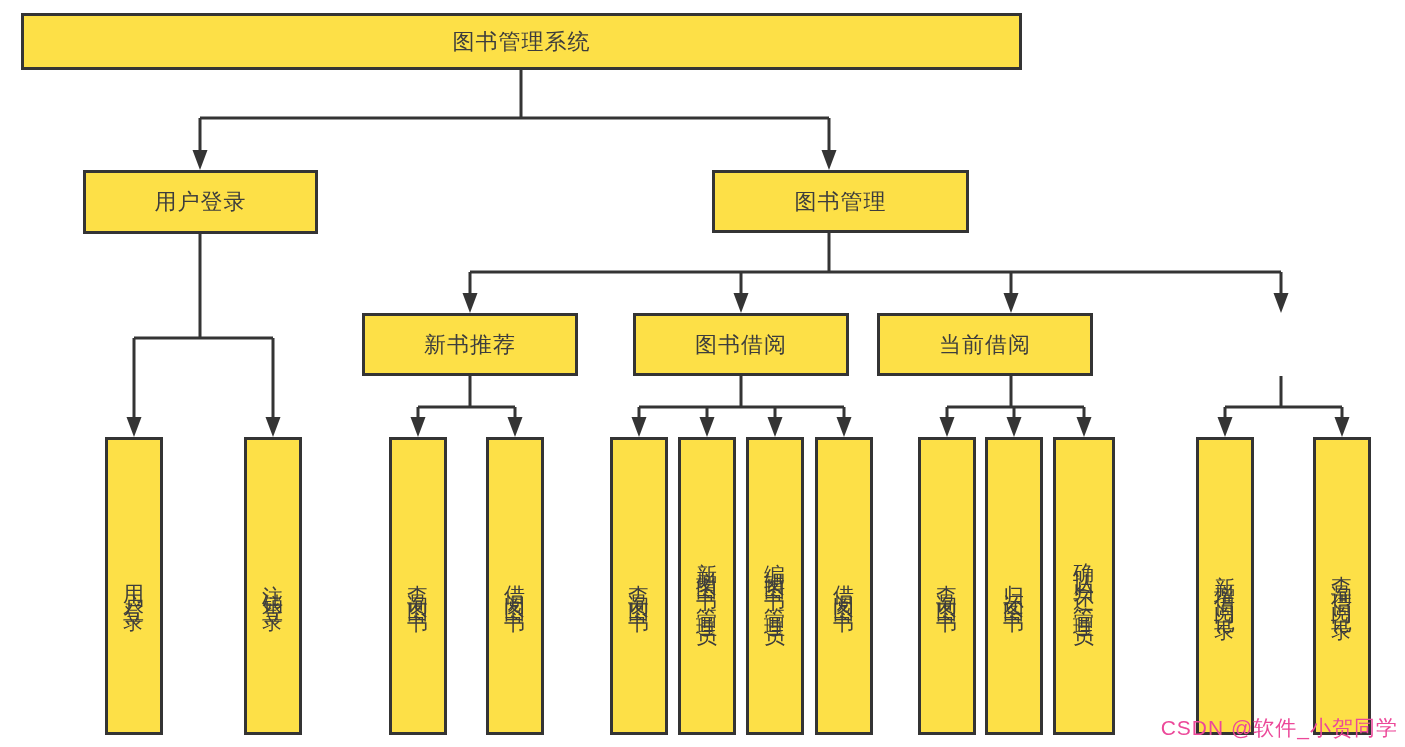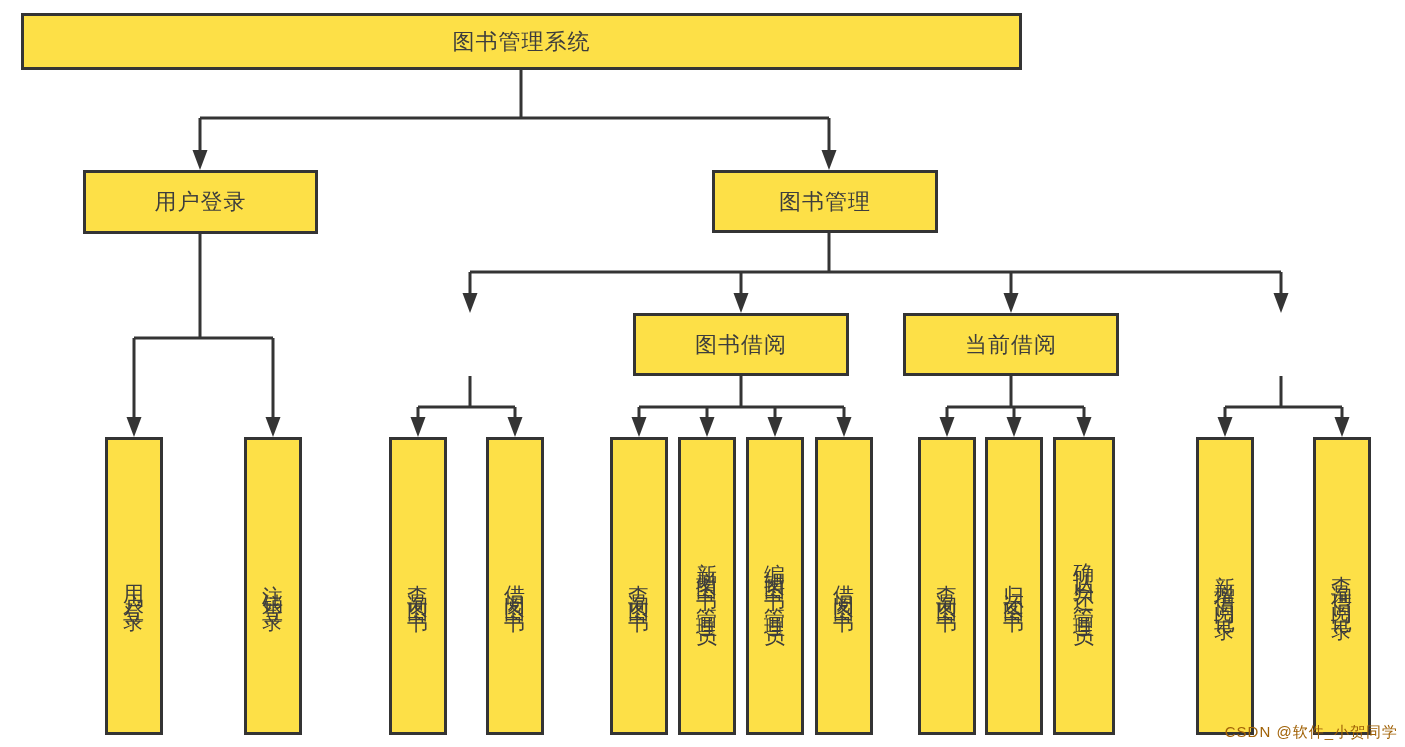--- a/index.html
+++ b/index.html
@@ -34,48 +34,48 @@
     writing-mode: vertical-rl;
     text-orientation: mixed;
     font-size: 21px;
     letter-spacing: 9px;
     padding: 4px 0;
   }
   
   .n-root  { left: 21px;   top: 13px;  width: 1001px; height: 57px; }
   
   .n-l2a   { left: 83px;   top: 170px; width: 235px;  height: 64px; }
-  .n-l2b   { left: 712px;  top: 170px; width: 226px;  height: 63px; }
+  .n-l2b   { left: 712px;  top: 170px; width: 257px;  height: 63px; }
   
   .n-l3    { top: 313px; width: 216px; height: 63px; }
   .n-l3a   { left: 362px;  }
   .n-l3b   { left: 633px;  }
-  .n-l3c   { left: 903px;  }
+  .n-l3c   { left: 877px;  }
   .n-l3d   { left: 1173px; }
   
   .leaf    { top: 437px; height: 298px; width: 58px; }
   .lf0  { left: 105px;  }
   .lf1  { left: 244px;  }
   .lf2  { left: 389px;  }
   .lf3  { left: 486px;  }
   .lf4  { left: 610px;  }
   .lf5  { left: 678px;  }
   .lf6  { left: 746px;  }
   .lf7  { left: 815px;  }
   .lf8  { left: 918px;  }
   .lf9  { left: 985px;  }
   .lf10 { left: 1053px; width: 62px; }
   .lf11 { left: 1196px; }
   .lf12 { left: 1313px; }
   #watermark {
     position: absolute;
     right: 7px;
     bottom: 5px;
-    color: #a16207;
-    font-size: 15px;
+    color: #ec4899;
+    font-size: 21px;
     letter-spacing: 1px;
     z-index: 2;
     white-space: nowrap;
   }
 </style>
 </head>
 <body>
 
 <div id="stage">
 
@@ -110,20 +110,21 @@
     <use href="#ah" transform="translate(1084,437)"></use>
     <use href="#ah" transform="translate(1225,437)"></use>
     <use href="#ah" transform="translate(1342,437)"></use>
   </svg>
 
   <div class="node n-root">图书管理系统</div>
 
   <div class="node n-l2a">用户登录</div>
   <div class="node n-l2b">图书管理</div>
 
+  <div class="node n-l3 n-l3a">新书推荐</div>
   <div class="node n-l3 n-l3b">图书借阅</div>
   <div class="node n-l3 n-l3c">当前借阅</div>
 
   <div class="node v leaf lf0">用户登录</div>
   <div class="node v leaf lf1">注销登录</div>
 
   <div class="node v leaf lf2">查询图书</div>
   <div class="node v leaf lf3">借阅图书</div>
 
   <div class="node v leaf lf4">查询图书</div>

